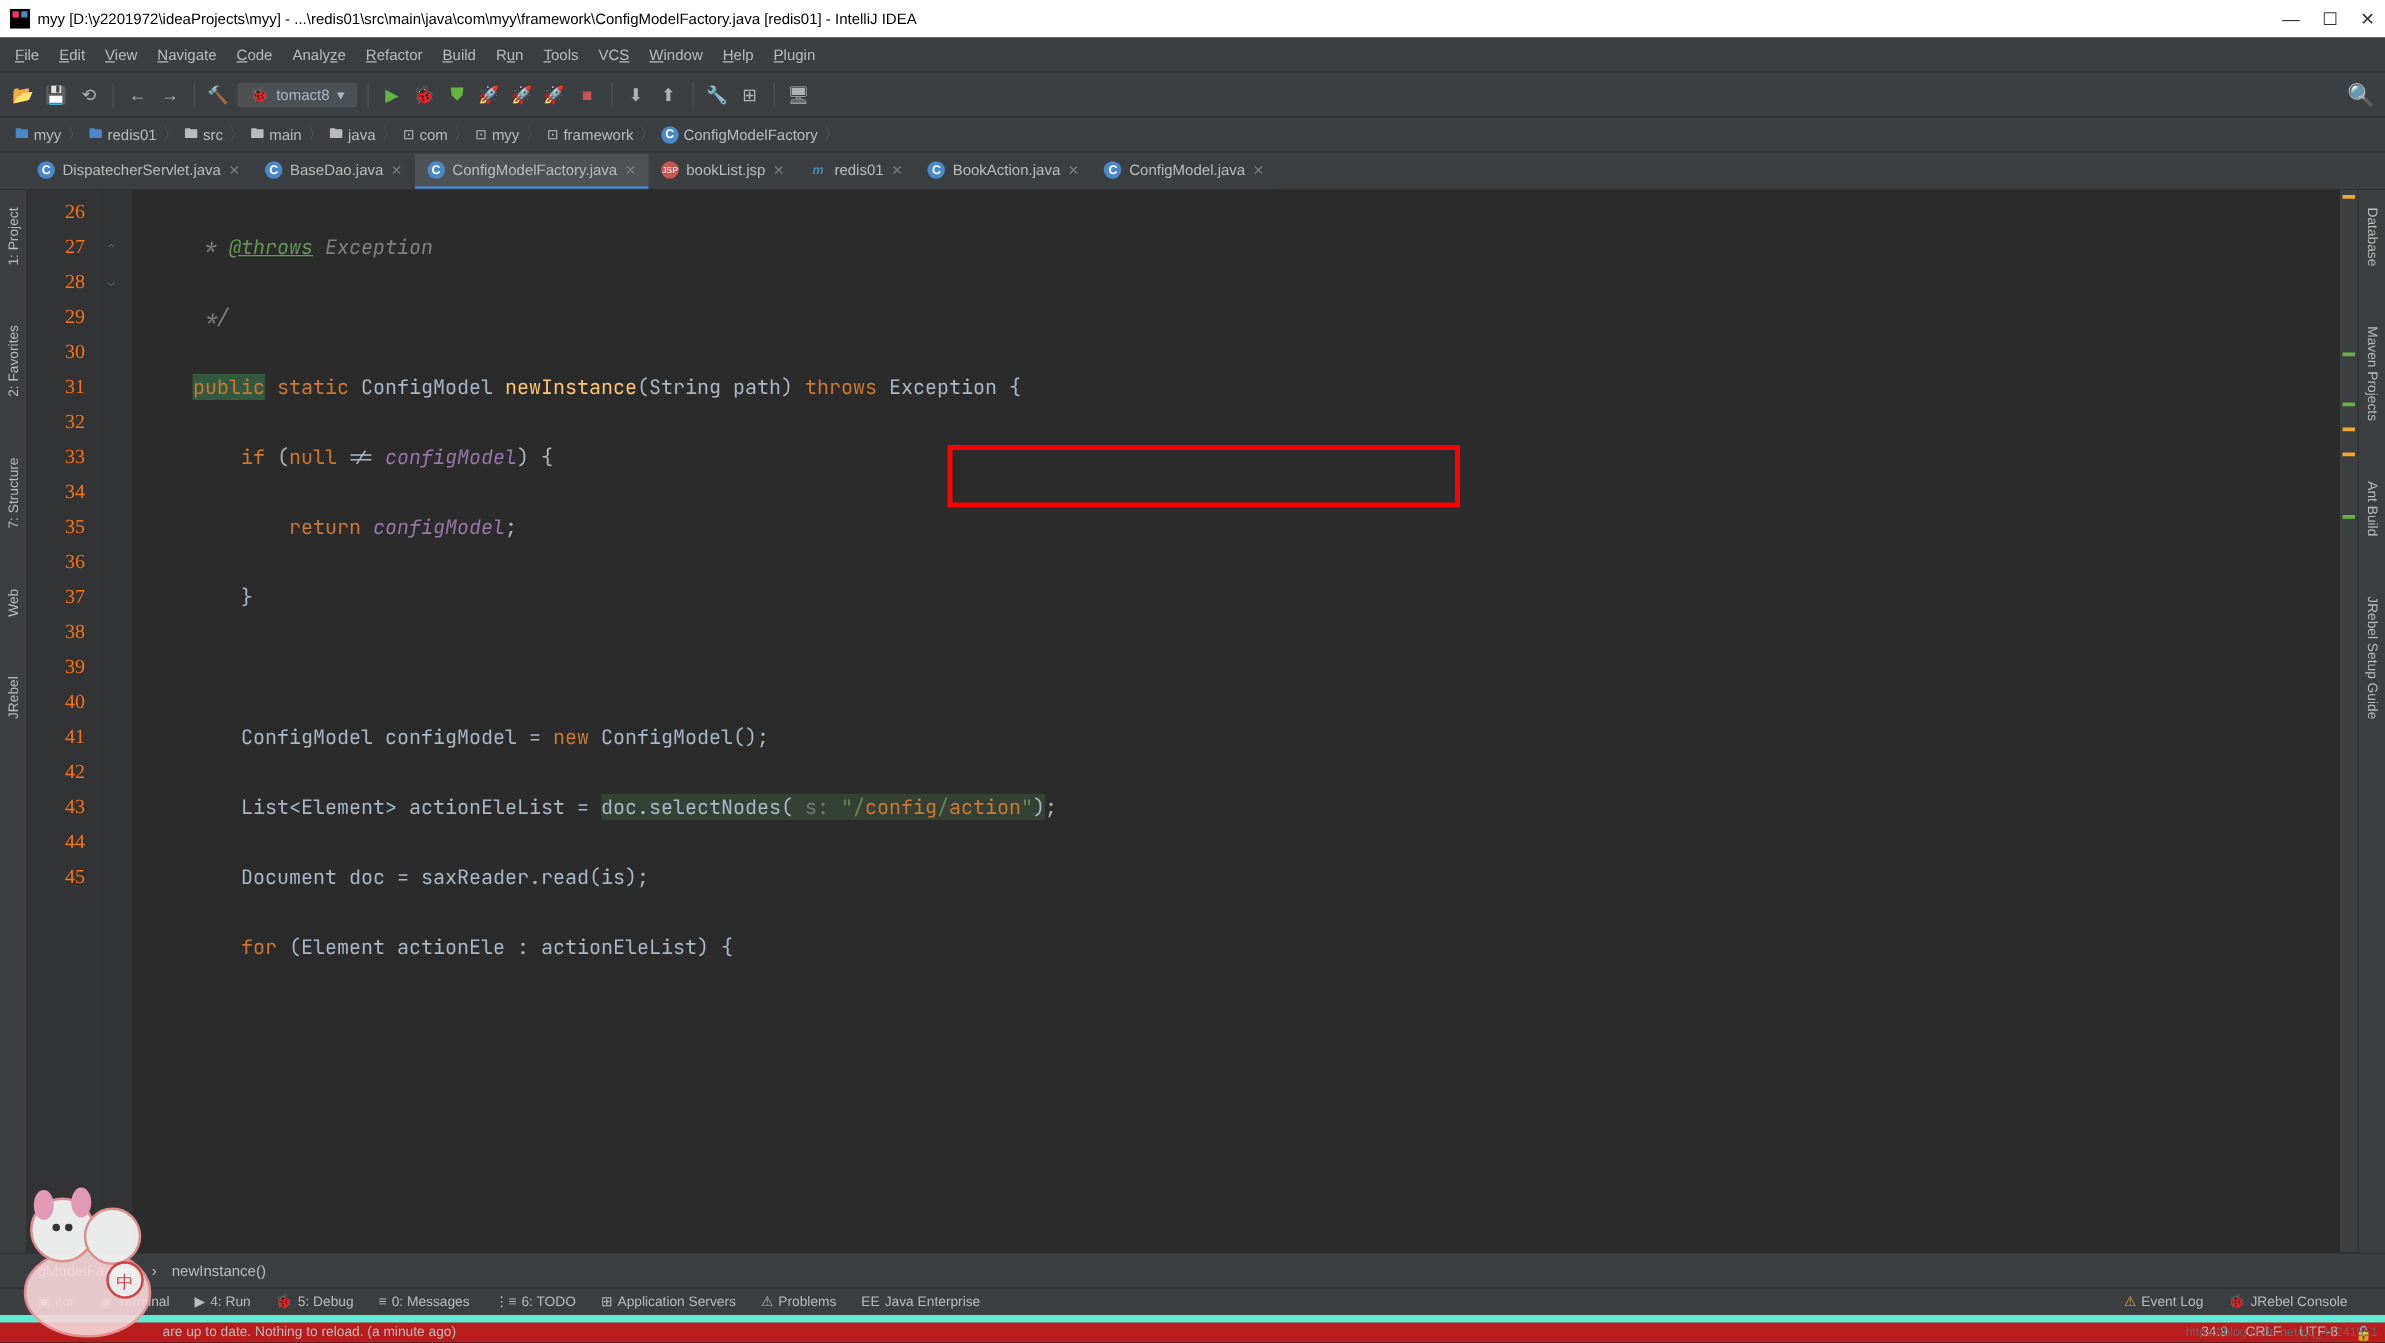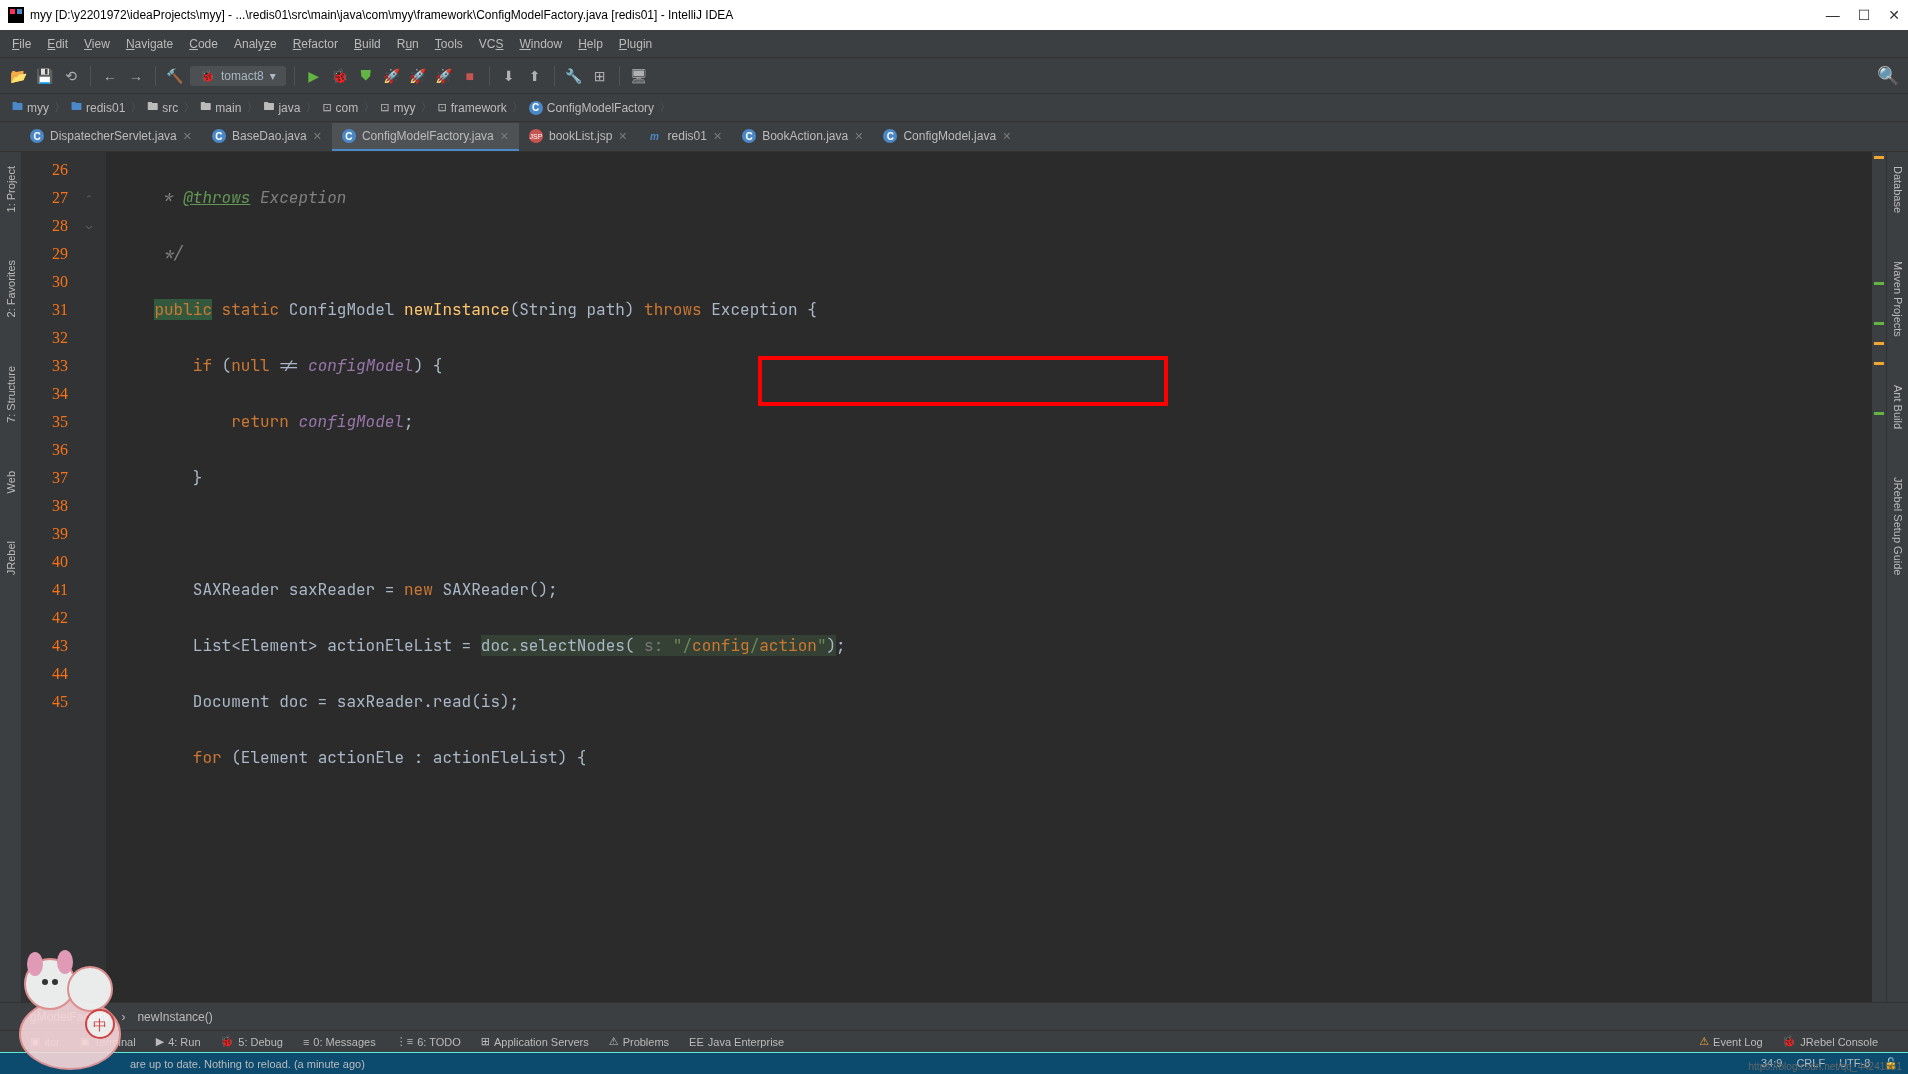--- a/index.html
+++ b/index.html
@@ -65,21 +65,21 @@
 .scrollbar-v { width: 14px; background: #3c3f41; position: relative; }
 .scroll-markers { position: absolute; right: 2px; width: 10px; }
 .scroll-marker { position: absolute; width: 10px; height: 3px; }
 
 .minibar { height: 28px; background: #3c3f41; display: flex; align-items: center; padding: 0 30px; border-top: 1px solid #323232; color: #bbbbbb; gap: 12px; }
 
 .bottom-tools { height: 22px; background: #3c3f41; display: flex; align-items: center; padding: 0 30px; border-top: 1px solid #323232; gap: 20px; font-size: 11px; }
 .bottom-tool { display: flex; align-items: center; gap: 4px; color: #bbbbbb; cursor: pointer; }
 .bottom-right { margin-left: auto; display: flex; gap: 20px; }
 
-.statusbar { height: 22px; background: #0c4a6e; display: flex; align-items: center; padding: 0 10px; border-top: 1px solid #5eead4; font-size: 11px; color: #bbbbbb; }
+.statusbar { height: 22px; background: #b91c1c; display: flex; align-items: center; padding: 0 10px; border-top: 6px solid #5eead4; font-size: 11px; color: #bbbbbb; }
 .status-msg { flex: 1; padding-left: 120px; }
 .status-right { display: flex; gap: 14px; }
 
 .overlay-img { position: absolute; bottom: 0; left: 0; width: 140px; height: 140px; pointer-events: none; opacity: 0.9; }
 .watermark { position: absolute; right: 6px; bottom: 2px; font-size: 10px; color: #666; z-index: 100; }
 </style>
 </head>
 <body>
 
 <div class="titlebar">
@@ -270,21 +270,21 @@
       <span class="fold-mark" style="top:60px">⌄</span>
     </div>
     <div class="code">
 <div class="code-line">     <span class="comment">* <span class="comment-tag">@throws</span><span> Exception</span></span></div>
 <div class="code-line">     <span class="comment">*/</span></div>
 <div class="code-line">    <span class="kw hl-yellow">public</span><span class="kw"> static</span><span> ConfigModel </span><span class="method">newInstance</span><span>(String path) </span><span class="kw">throws</span><span> Exception {</span></div>
 <div class="code-line">        <span class="kw">if</span> (<span class="kw">null</span><span> != </span><span class="field">configModel</span><span>) {</span></div>
 <div class="code-line">            <span class="kw">return</span> <span class="field">configModel</span>;</div>
 <div class="code-line">        <span>}</span></div>
 <div class="code-line"></div>
-<div class="code-line">        <span>SAXReader saxReader = </span><span class="kw">new</span><span> SAXReader();</span></div>
+<div class="code-line">        <span>ConfigModel configModel = </span><span class="kw">new</span><span> ConfigModel();</span></div>
 <div class="code-line">        <span>List&lt;Element&gt; actionEleList = </span><span class="hl-purple"><span>doc.selectNodes(</span><span class="param-hint"> s: </span><span class="str">"/</span><span style="color:#cc7832">config</span><span class="str">/</span><span style="color:#cc7832">action</span><span class="str">"</span><span>)</span></span><span>;</span></div>
 <div class="code-line">        <span>Document doc = saxReader.read(is);</span></div>
 <div class="code-line">        <span class="kw">for</span><span> (Element actionEle : actionEleList) {</span></div>
 
 
 
 
 
       <div class="highlight-box" style="top:204px; left:652px; width:410px; height:50px;"></div>
     </div>

